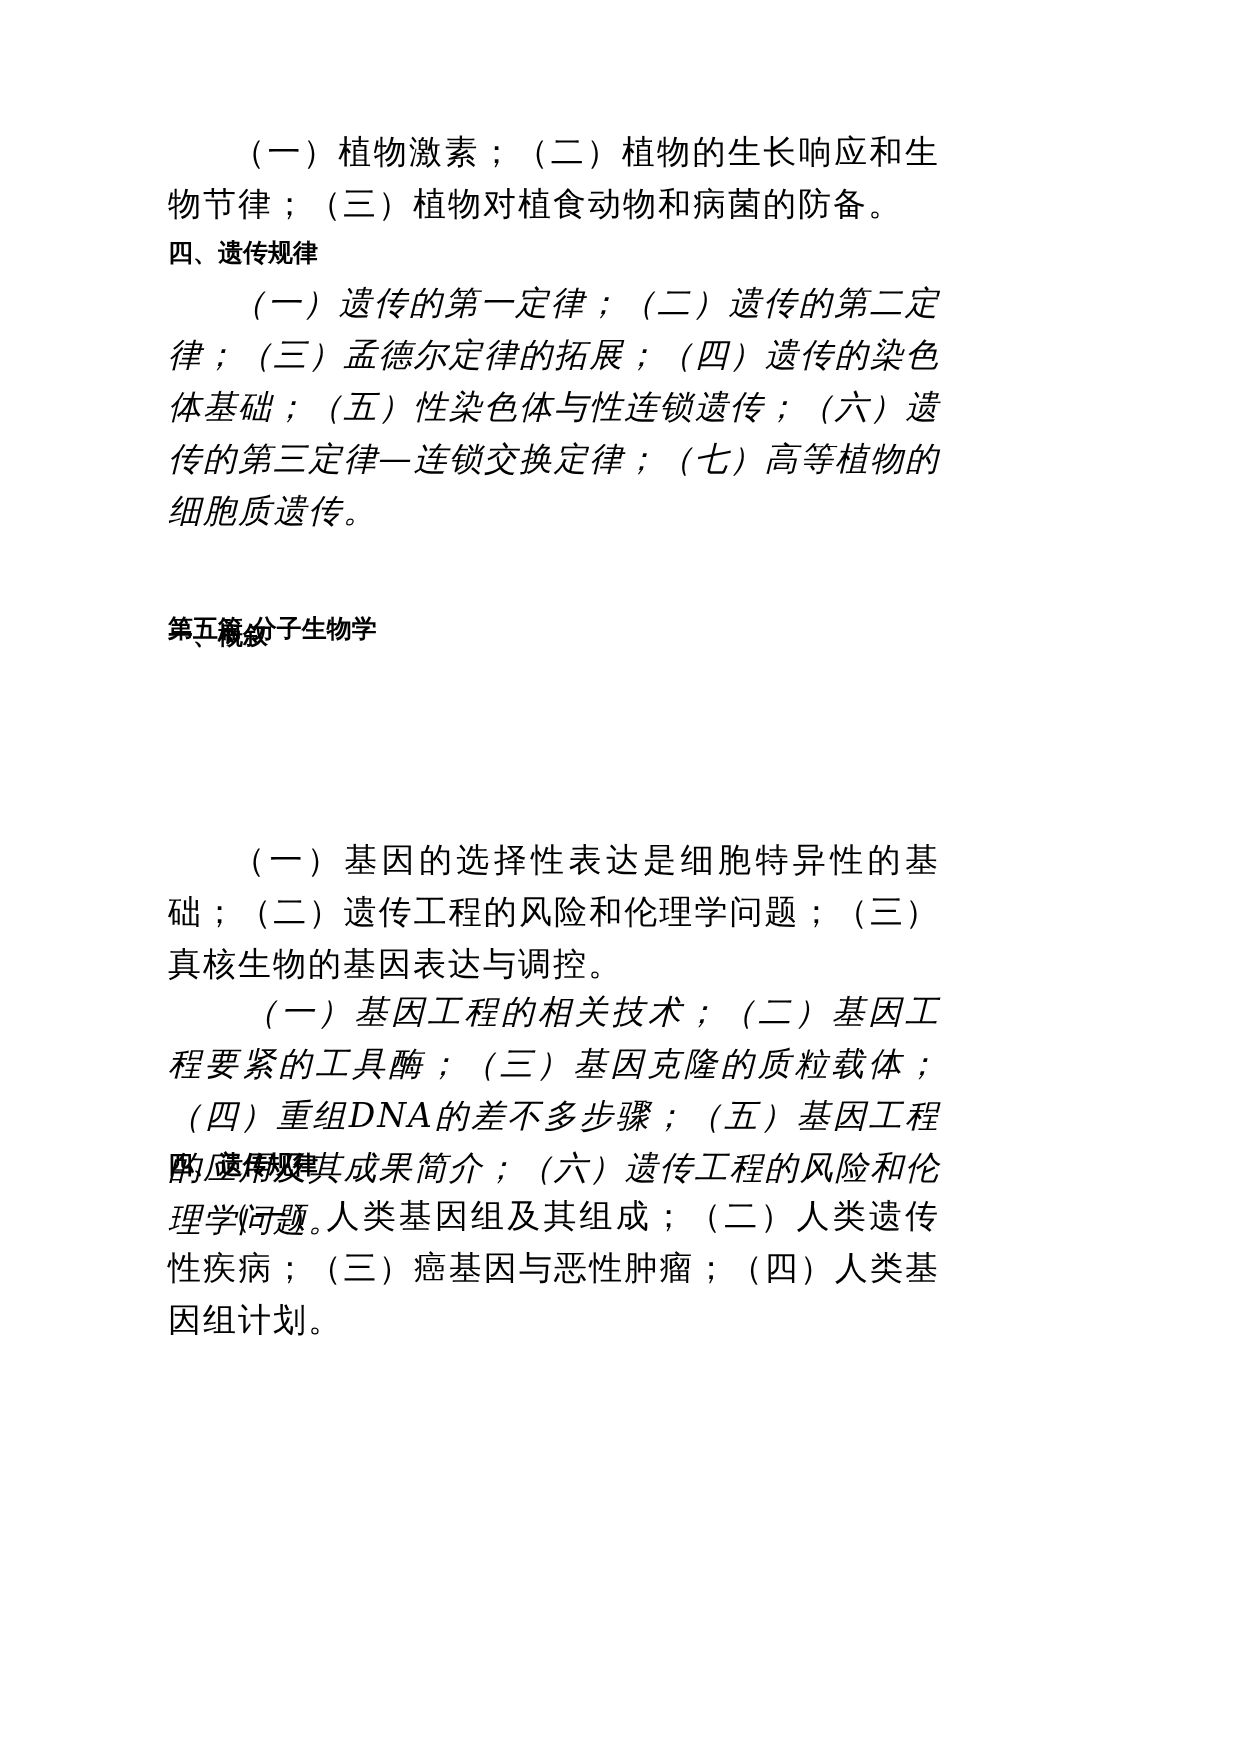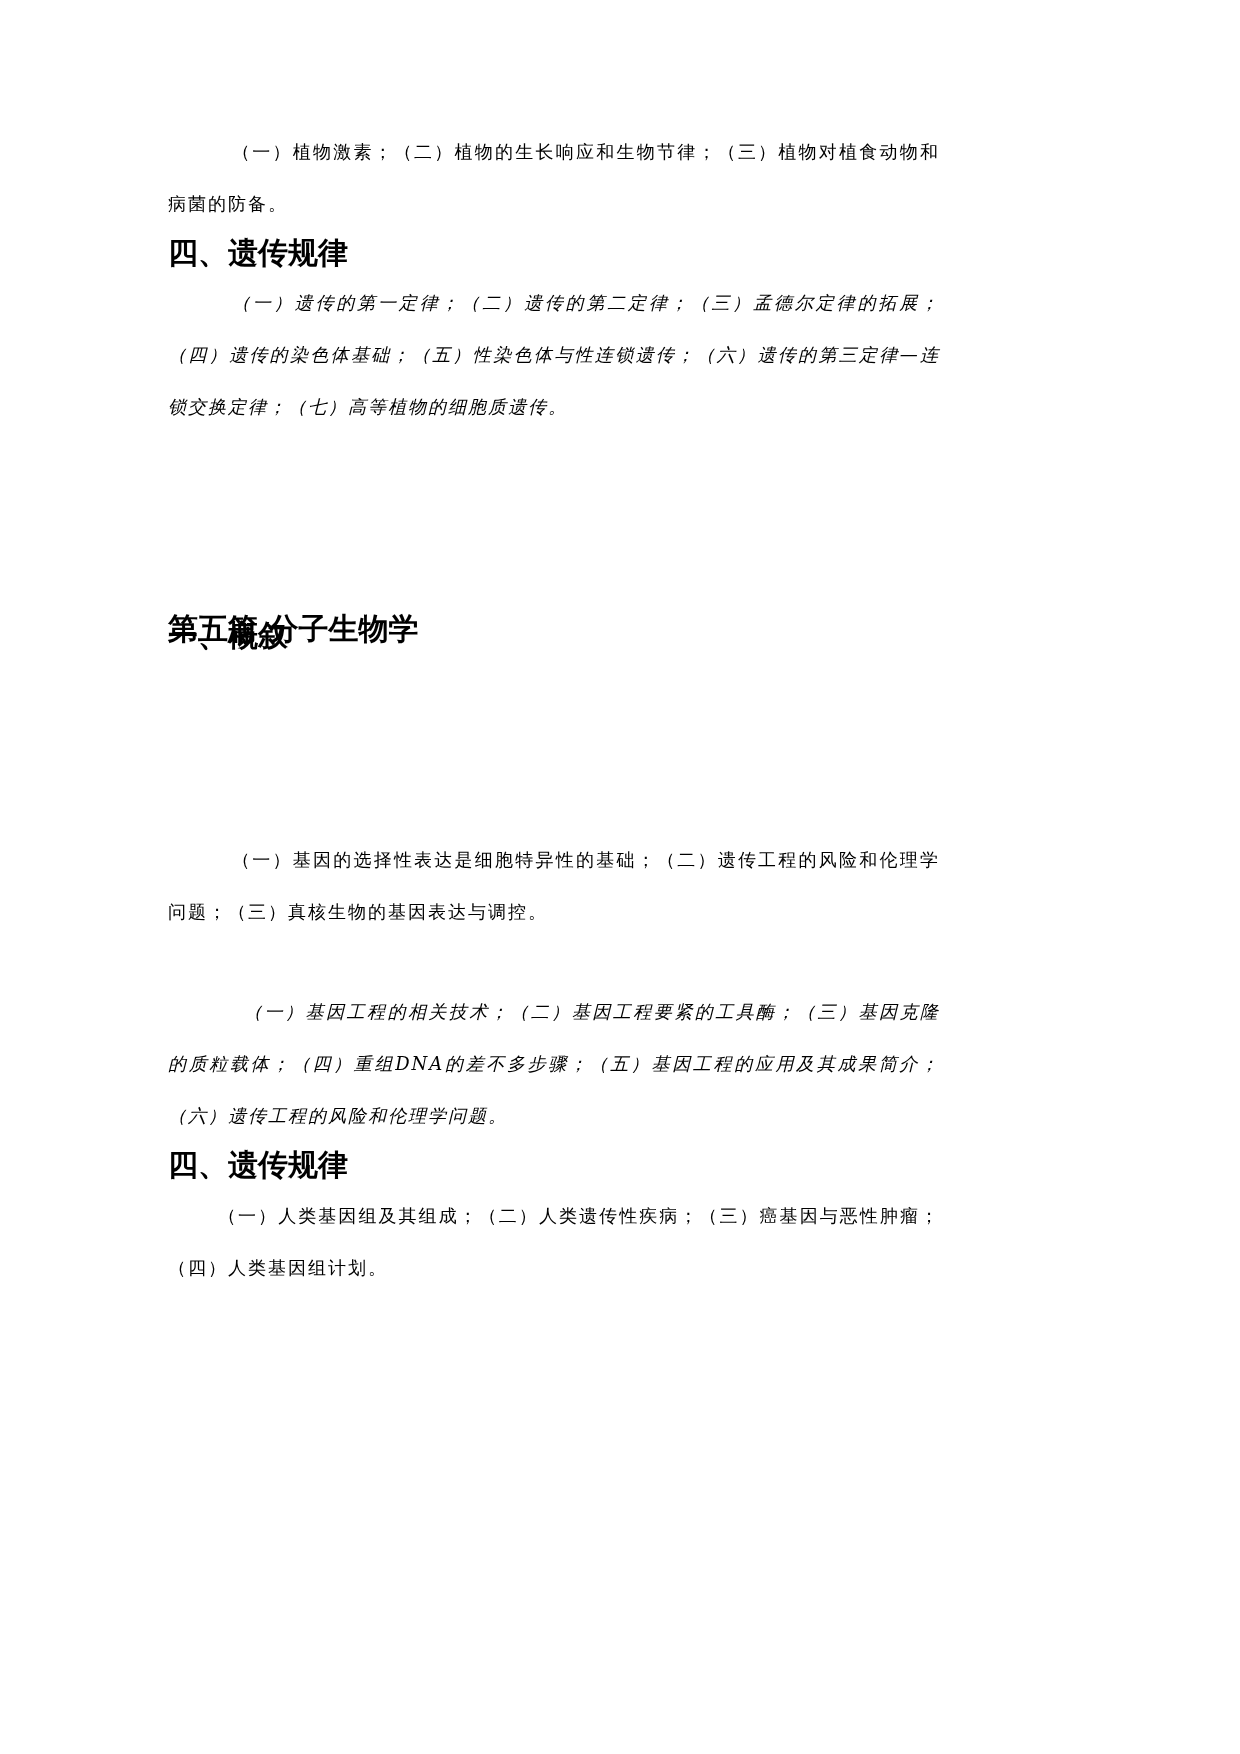--- a/index.html
+++ b/index.html
@@ -1,21 +1,21 @@
 <!DOCTYPE html>
 <html><head>
 <meta charset="utf-8">
 <style>
   html, body { margin: 0; padding: 0; background: #ffffff; }
   body { width: 1240px; height: 1754px; position: relative; overflow: hidden;
          font-family: "DejaVu Serif", "Liberation Serif", serif; color: #000; }
   .page { position: absolute; left: 0; top: 0; width: 1240px; height: 1754px; }
-  .para { position: absolute; left: 168px; width: 772px; font-size: 18px;
+  .para { position: absolute; left: 168px; width: 772px; font-size: 33px;
           line-height: 52px; letter-spacing: 2px; text-align: justify; margin: 0; }
-  .heading { position: absolute; left: 168px; font-size: 30px; font-weight: bold;
+  .heading { position: absolute; left: 168px; font-size: 25px; font-weight: bold;
              line-height: 40px; margin: 0;
              font-family: "DejaVu Sans", "Liberation Sans", sans-serif; }
   .indent { text-indent: 64px; }
   .indent-lg { text-indent: 76px; }
   .indent-sm { text-indent: 50px; }
 </style>
 </head>
 <body>
 
 <div class="page">

